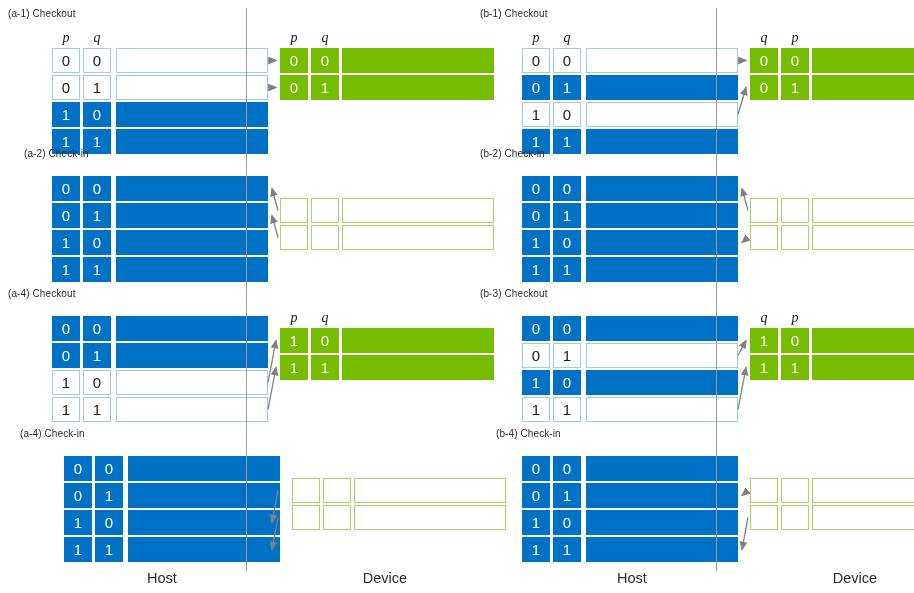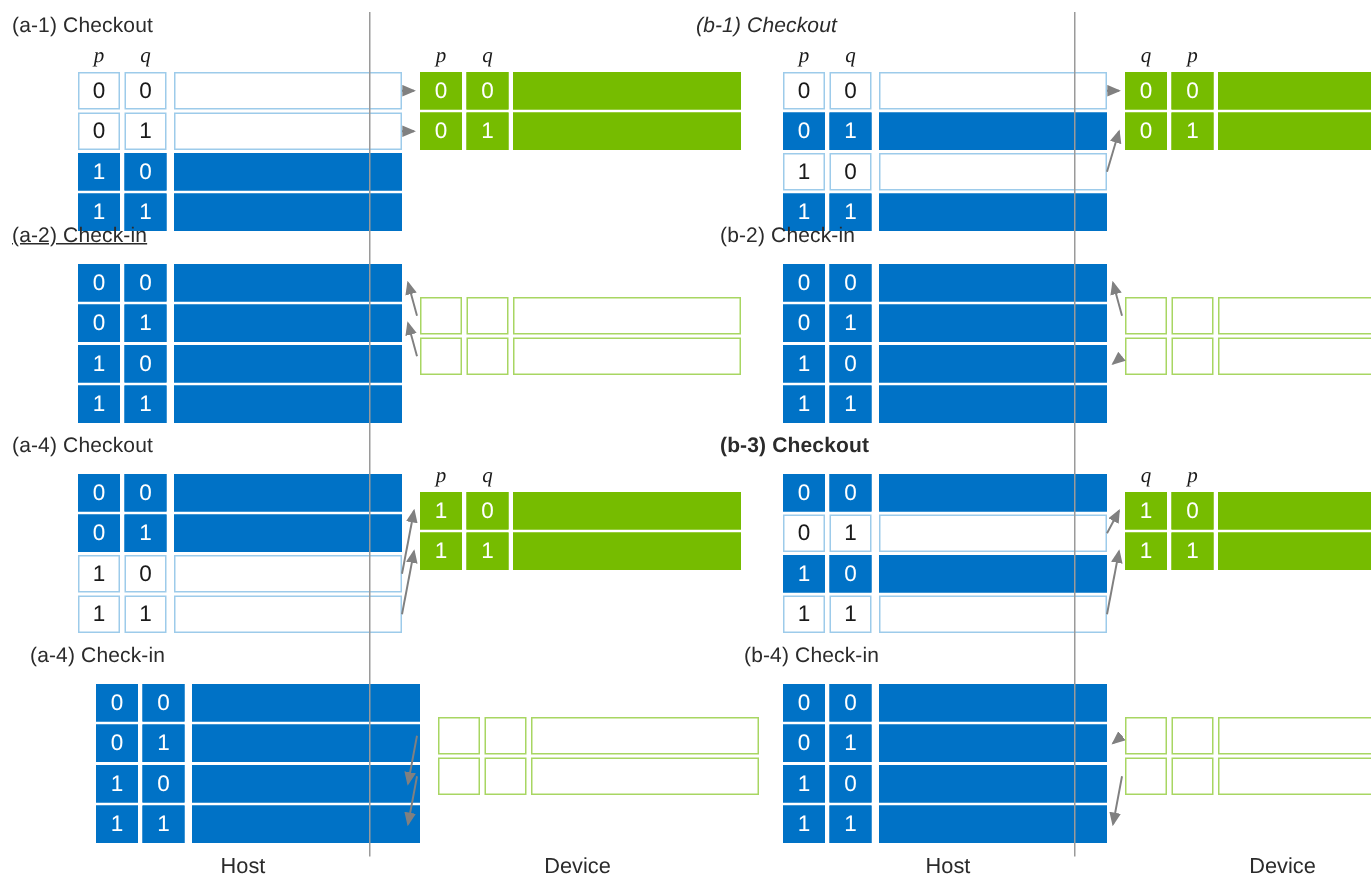--- a/index.html
+++ b/index.html
@@ -5,21 +5,21 @@
   html,body{margin:0;padding:0;}
   body{
     width:914px;height:593px;background:#ffffff;
     font-family:"Liberation Sans", sans-serif;
     color:#262626;
     position:relative;overflow:hidden;
   }
   .panel{position:absolute;}
   .panel-title{
     position:absolute;left:0;top:0;
-    font-size:14px;color:#2b2b2b;white-space:nowrap;
+    font-size:10px;color:#2b2b2b;white-space:nowrap;
     letter-spacing:0.1px;
   }
 
   
   .divider{
     position:absolute;width:1px;background:#9a9a9a;
   }
 
   
   .host-table{position:absolute;}
@@ -112,21 +112,21 @@
           <div class="dcell c3" style="width: 152px;"></div>
         </div>
         <div class="dev-row filled" style="left: 0px; top: 45px;">
           <div class="dcell c1">0</div>
           <div class="dcell c2">1</div>
           <div class="dcell c3" style="width: 152px;"></div>
         </div>
       </div>
     </div>
     <div class="panel" style="left: 0px; top: 148px; width: 460px; height: 140px;">
-      <div class="panel-title" style="left: 8px; text-decoration: underline;">(a-2) Check-in</div>
+      <div class="panel-title" style="left: 24px;">(a-2) Check-in</div>
       <div class="host-table" style="left: 52px; top: 22px;">
         <div class="host-row filled" style="left: 0px; top: 6px;">
           <div class="cell p">0</div>
           <div class="cell q">0</div>
           <div class="cell body" style="width: 152px;"></div>
         </div>
         <div class="host-row filled" style="left: 0px; top: 33px;">
           <div class="cell p">0</div>
           <div class="cell q">1</div>
           <div class="cell body" style="width: 152px;"></div>
@@ -225,21 +225,21 @@
           <div class="dcell c3" style="width: 152px;"></div>
         </div>
         <div class="dev-row empty" style="left: 0px; top: 55px;">
           <div class="dcell c1"></div>
           <div class="dcell c2"></div>
           <div class="dcell c3" style="width: 152px;"></div>
         </div>
       </div>
     </div>
     <div class="panel" style="left: 460px; top: 8px; width: 460px; height: 140px;">
-      <div class="panel-title" style="left: 4px; font-style: italic;">(b-1) Checkout</div>
+      <div class="panel-title" style="left: 20px;">(b-1) Checkout</div>
       <div class="host-table" style="left: 62px; top: 22px;">
         <div class="col-head" style="left: 0px;">p</div>
         <div class="col-head" style="left: 31px;">q</div>
         <div class="host-row empty" style="left: 0px; top: 18px;">
           <div class="cell p">0</div>
           <div class="cell q">0</div>
           <div class="cell body" style="width: 152px;"></div>
         </div>
         <div class="host-row filled" style="left: 0px; top: 45px;">
           <div class="cell p">0</div>
@@ -303,21 +303,21 @@
           <div class="dcell c3" style="width: 152px;"></div>
         </div>
         <div class="dev-row empty" style="left: 0px; top: 55px;">
           <div class="dcell c1"></div>
           <div class="dcell c2"></div>
           <div class="dcell c3" style="width: 152px;"></div>
         </div>
       </div>
     </div>
     <div class="panel" style="left: 460px; top: 288px; width: 460px; height: 140px;">
-      <div class="panel-title" style="left: 20px; font-weight: bold;">(b-3) Checkout</div>
+      <div class="panel-title" style="left: 20px;">(b-3) Checkout</div>
       <div class="host-table" style="left: 62px; top: 22px;">
         <div class="host-row filled" style="left: 0px; top: 6px;">
           <div class="cell p">0</div>
           <div class="cell q">0</div>
           <div class="cell body" style="width: 152px;"></div>
         </div>
         <div class="host-row empty" style="left: 0px; top: 33px;">
           <div class="cell p">0</div>
           <div class="cell q">1</div>
           <div class="cell body" style="width: 152px;"></div>

